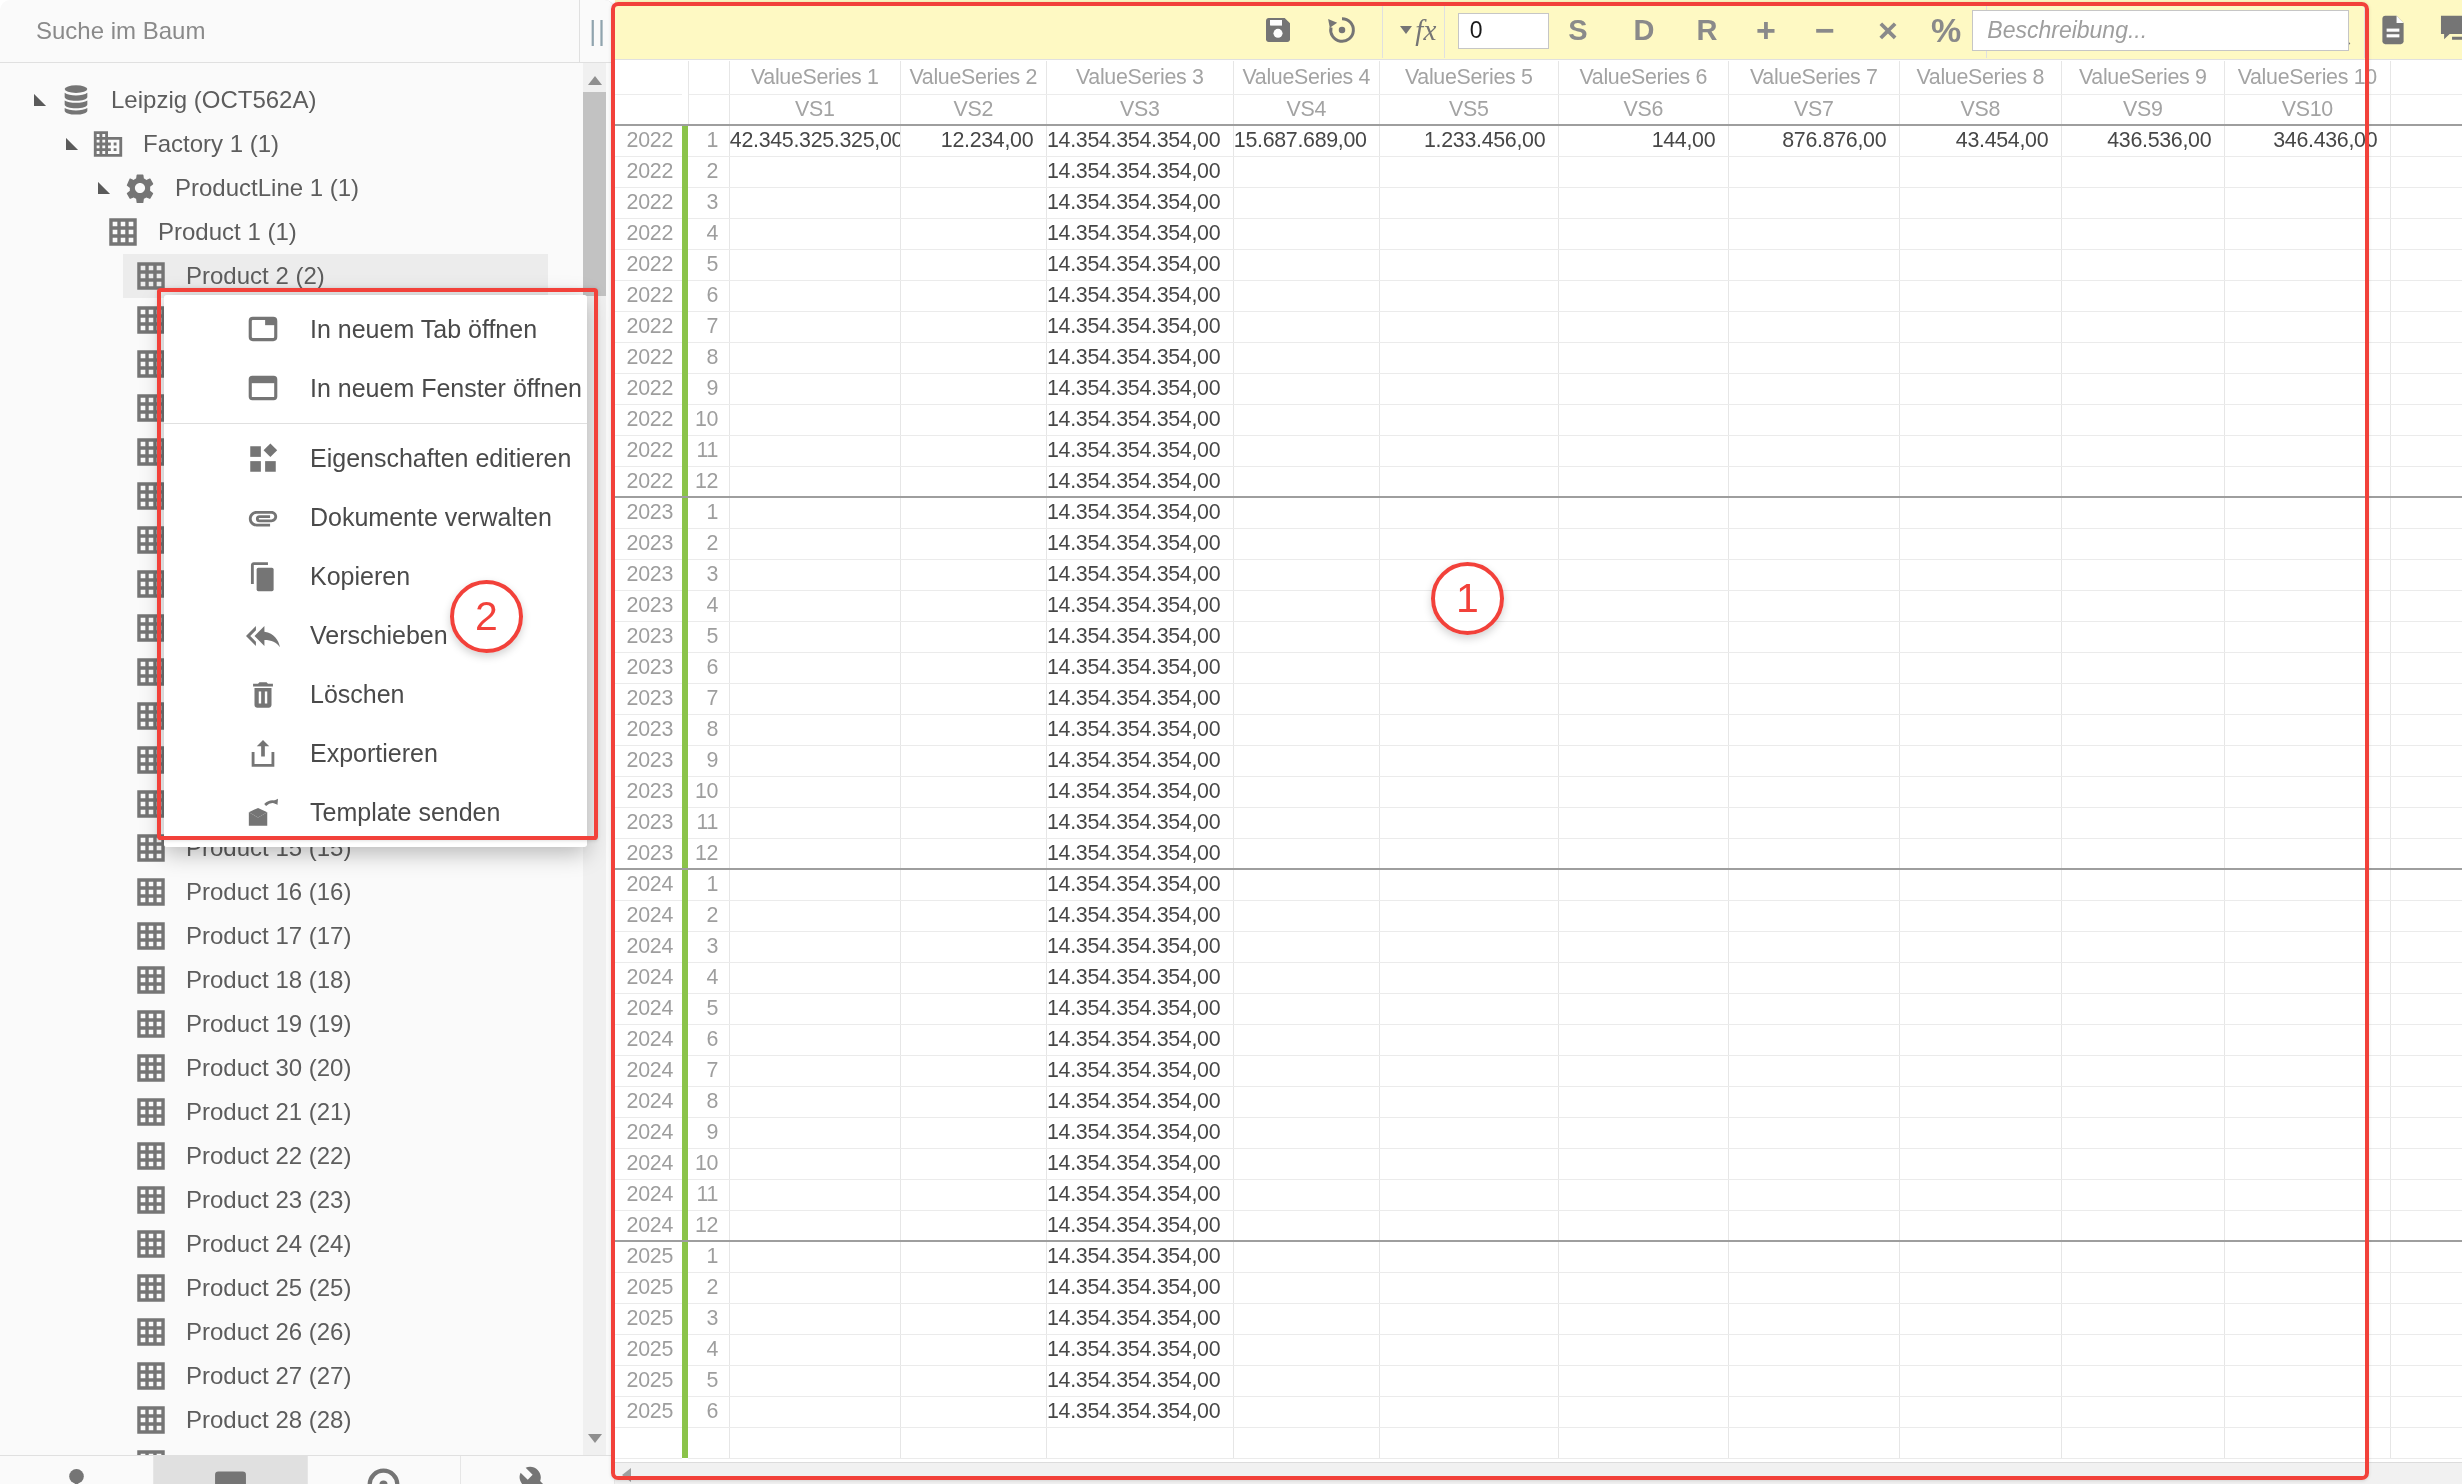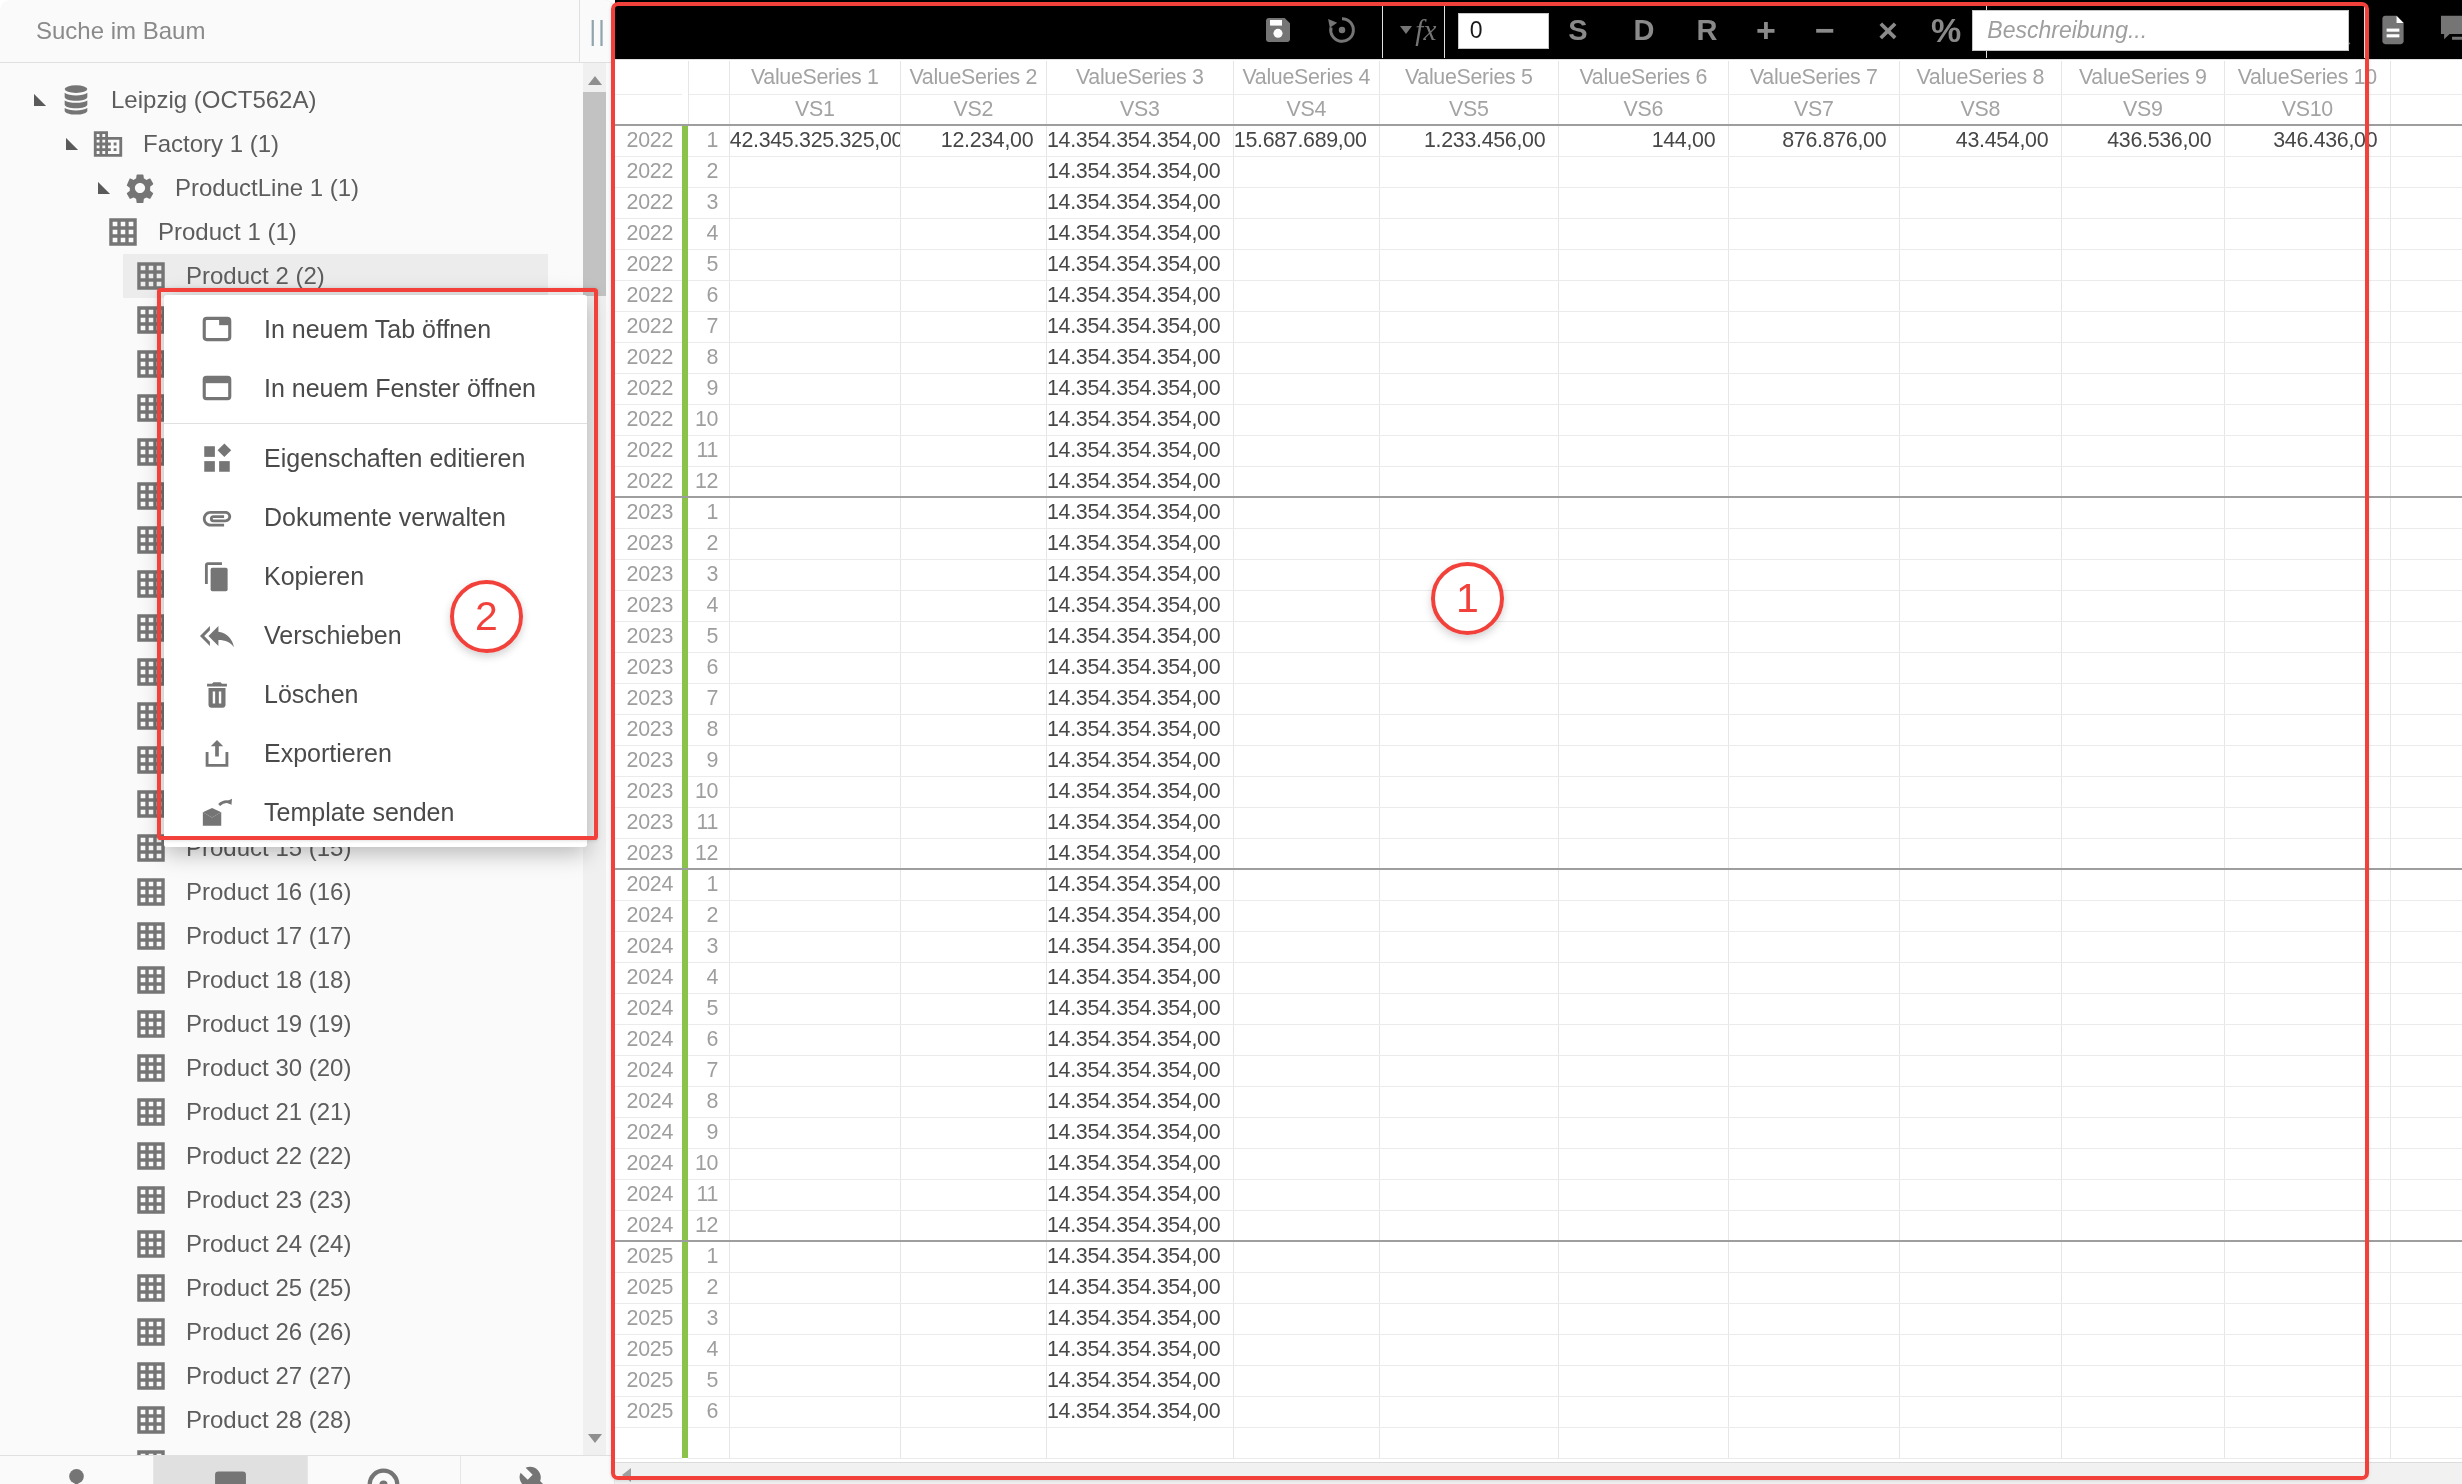--- a/index.html
+++ b/index.html
@@ -39,21 +39,21 @@
 
   .bottom-bar { position:absolute; left:0; top:1455px; width:615px; height:29.5px;
     background:#fafafa; border-top:0.9px solid #e0e0e0; display:flex; }
   .bottom-tab { position:relative; width:154px; height:59px; border-right:0.9px solid #e6e6e6;
     display:flex; justify-content:center; cursor:pointer; }
   .bottom-tab.selected { background:#e0e0e0; }
   .bottom-tab svg { width:39px; height:39px; fill:#757575; margin-top:9px; }
 
   
   .main { position:absolute; left:615px; top:0; width:1848px; height:1484px; background:#fff; }
-  .toolbar { position:absolute; left:0; top:0; width:1848px; height:60px; background:#000000;
+  .toolbar { position:absolute; left:0; top:0; width:1848px; height:60px; background:#fef9c3;
     border-bottom:0.9px solid #e0e0e0; }
   .tb-item { position:absolute; top:0; height:60px; display:flex; align-items:center; justify-content:center; cursor:pointer; }
   .tb-item svg { fill:#757575; }
   .tb-sep { position:absolute; top:2.7px; width:0.9px; height:55px; background:#e0e0e0; }
   .tb-letter { font-size:29px; font-weight:700; color:#8a8a8a; }
   .tb-op { font-size:34px; font-weight:700; color:#8a8a8a; }
   .fx-wrap { color:#757575; }
   .fx-caret { width:0; height:0; border-left:6.3px solid transparent; border-right:6.3px solid transparent; border-top:8px solid #757575; margin-right:3.6px; }
   .fx-text { font-family:"Liberation Serif","DejaVu Serif",serif; font-style:italic; font-size:29px; color:#757575; }
   .tb-input { position:absolute; left:843px; top:12.5px; width:91px; height:36px; border:0.9px solid #c6c6c6;
@@ -83,21 +83,21 @@
   .grid td.val { color:#474747; text-align:right; padding-right:12.5px; }
   .grid td.trail, .grid th.trail { border-right:none; }
   .grid tr.year-start td { border-top:2.7px solid #9e9e9e; }
 
   .h-scroll { position:absolute; left:0; top:1462px; width:1848px; height:22.3px; background:#f1f1f1; border-top:0.9px solid #dcdcdc; }
   .h-scroll-arrow { position:absolute; left:7.1px; top:4.5px; width:0; height:0; border-top:7.1px solid transparent; border-bottom:7.1px solid transparent; border-right:9.8px solid #9e9e9e; }
 
   
   .ctx-menu { position:absolute; left:164px; top:295px; width:423px; background:#fff; z-index:30;
     border-radius:2.7px; box-shadow:0 5.4px 23px rgba(0,0,0,.28); padding:4.5px 0; }
-  .ctx-item { height:59px; display:flex; align-items:center; padding-left:36px; cursor:pointer; }
+  .ctx-item { height:59px; display:flex; align-items:center; padding-left:36px; cursor:pointer;margin-left:46px; }
   .ctx-icon { width:34px; height:34px; flex:0 0 34px; margin-right:30px; }
   .ctx-icon svg { width:34px; height:34px; fill:#757575; }
   .ctx-label { font-size:25px; color:#4a4a4a; white-space:nowrap; }
   .ctx-sep { height:0.9px; background:#e0e0e0; margin:5.4px 0; }
 
   
   .anno { position:absolute; pointer-events:none; z-index:50; }
   .anno-box { border:4.5px solid #f2413a; border-radius:7.1px; box-shadow:0 0.9px 3.6px rgba(0,0,0,.12); }
   .anno-circle { width:73px; height:73px; border:4.5px solid #f2413a; border-radius:50%;
     background:rgba(255,255,255,.55); box-shadow:0 3.6px 9px rgba(0,0,0,.18);

